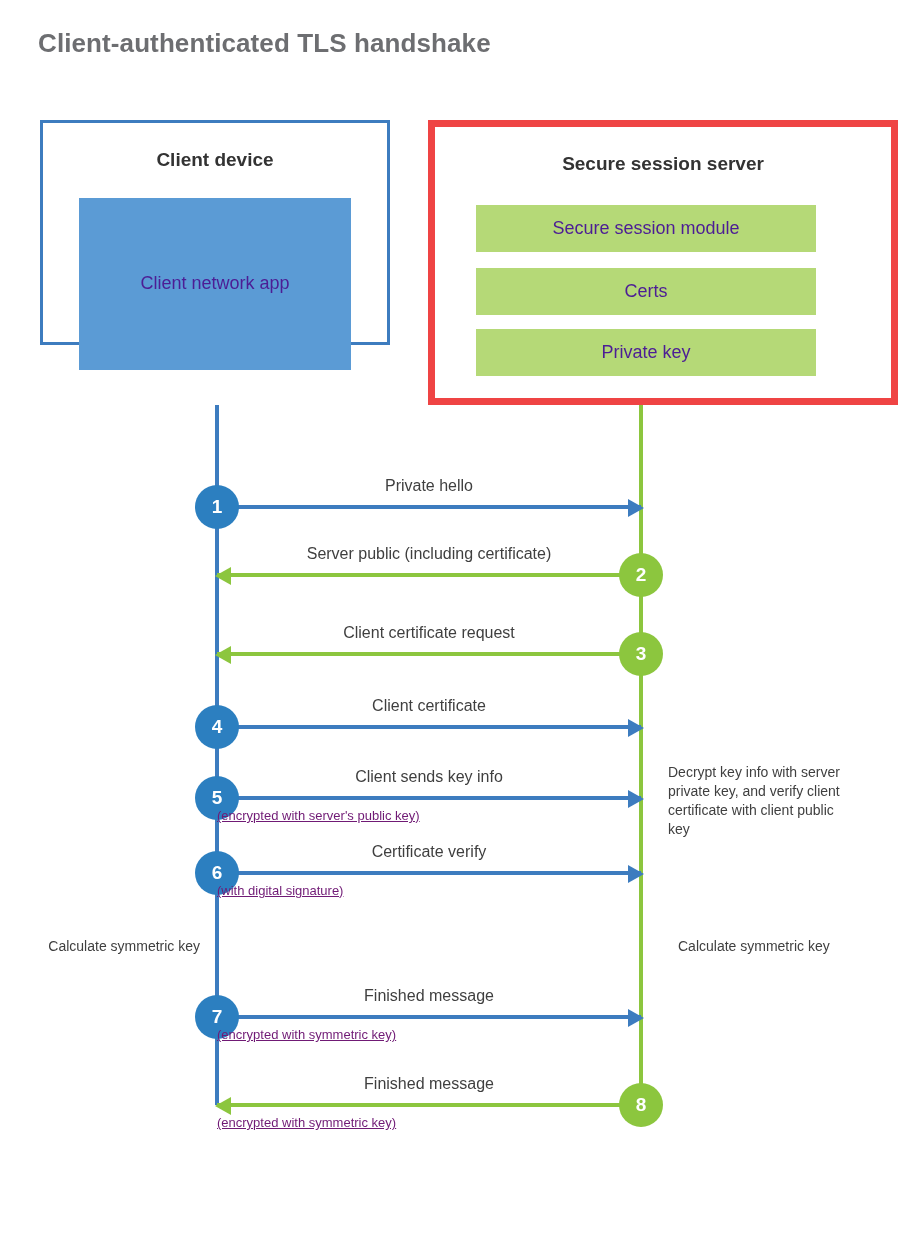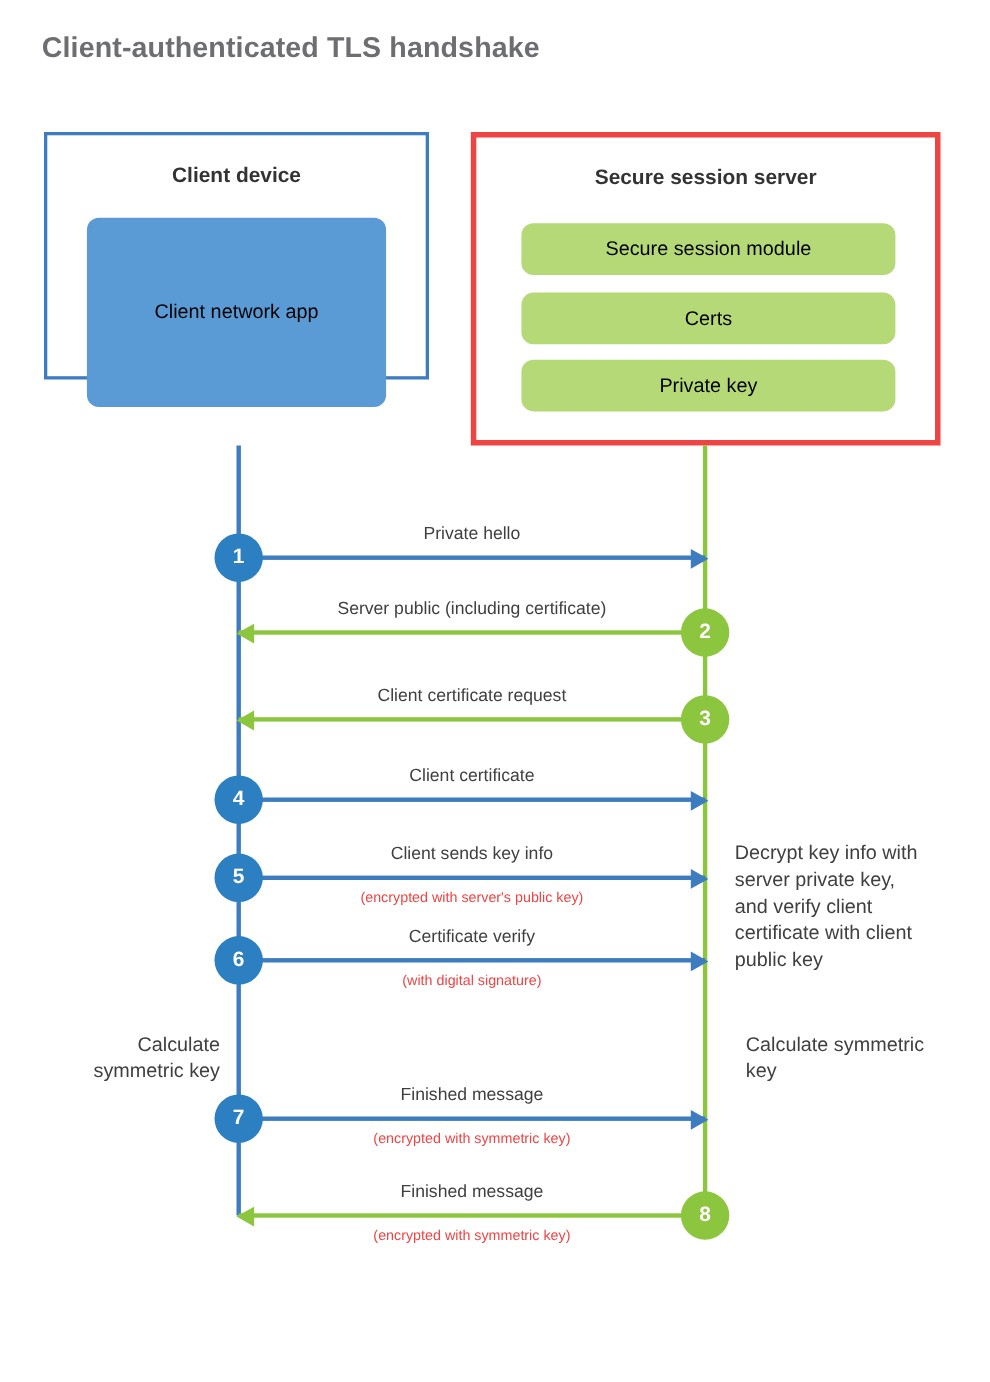--- a/index.html
+++ b/index.html
@@ -42,48 +42,47 @@
   #client-box {
     left: 40px;
     top: 120px;
     width: 350px;
     height: 225px;
     border: 3px solid #3d7cbf;
   }
   #server-box {
     left: 428px;
     top: 120px;
-    width: 427px;
+    width: 470px;
     height: 285px;
-    border: 5px solid #ef4444;
+    border: 7px solid #ef4444;
   }
   .party-title {
     position: absolute;
     left: 0;
     right: 0;
     top: 26px;
     text-align: center;
     font-size: 19px;
     font-weight: bold;
     color: #333333;
   }
 
   
   .component {
     position: absolute;
     display: flex;
     align-items: center;
     justify-content: center;
-    color: #000000;
+    color: #4c1d95;
     font-size: 18px;
     font-weight: 400;
     text-align: center;
     line-height: 1.18;
     box-sizing: border-box;
-    border-radius: 11px;
   }
   #client-app {
     left: 36px;
     top: 75px;
     width: 272px;
     height: 172px;
     background: #5b9bd5;
   }
   .server-component {
     left: 41px;
@@ -178,31 +177,32 @@
     text-align: center;
     font-size: 16px;
     color: #3f3f3f;
     top: -30px;
     white-space: nowrap;
   }
   .msg-sublabel {
     position: absolute;
     left: 217px;
     width: 424px;
-    text-align: center;
+    text-align: left;
     font-size: 13px;
-    color: #ef4444;
+    color: #701a75;
     top: 10px;
     white-space: nowrap;
+    text-decoration: underline;
   }
 
   
   .annotation {
     position: absolute;
-    font-size: 18px;
+    font-size: 14px;
     line-height: 1.35;
     color: #3f3f3f;
   }
   #annotation-decrypt {
     left: 668px;
     top: 763px;
     width: 180px;
     text-align: left;
   }
   #annotation-client-calc {

